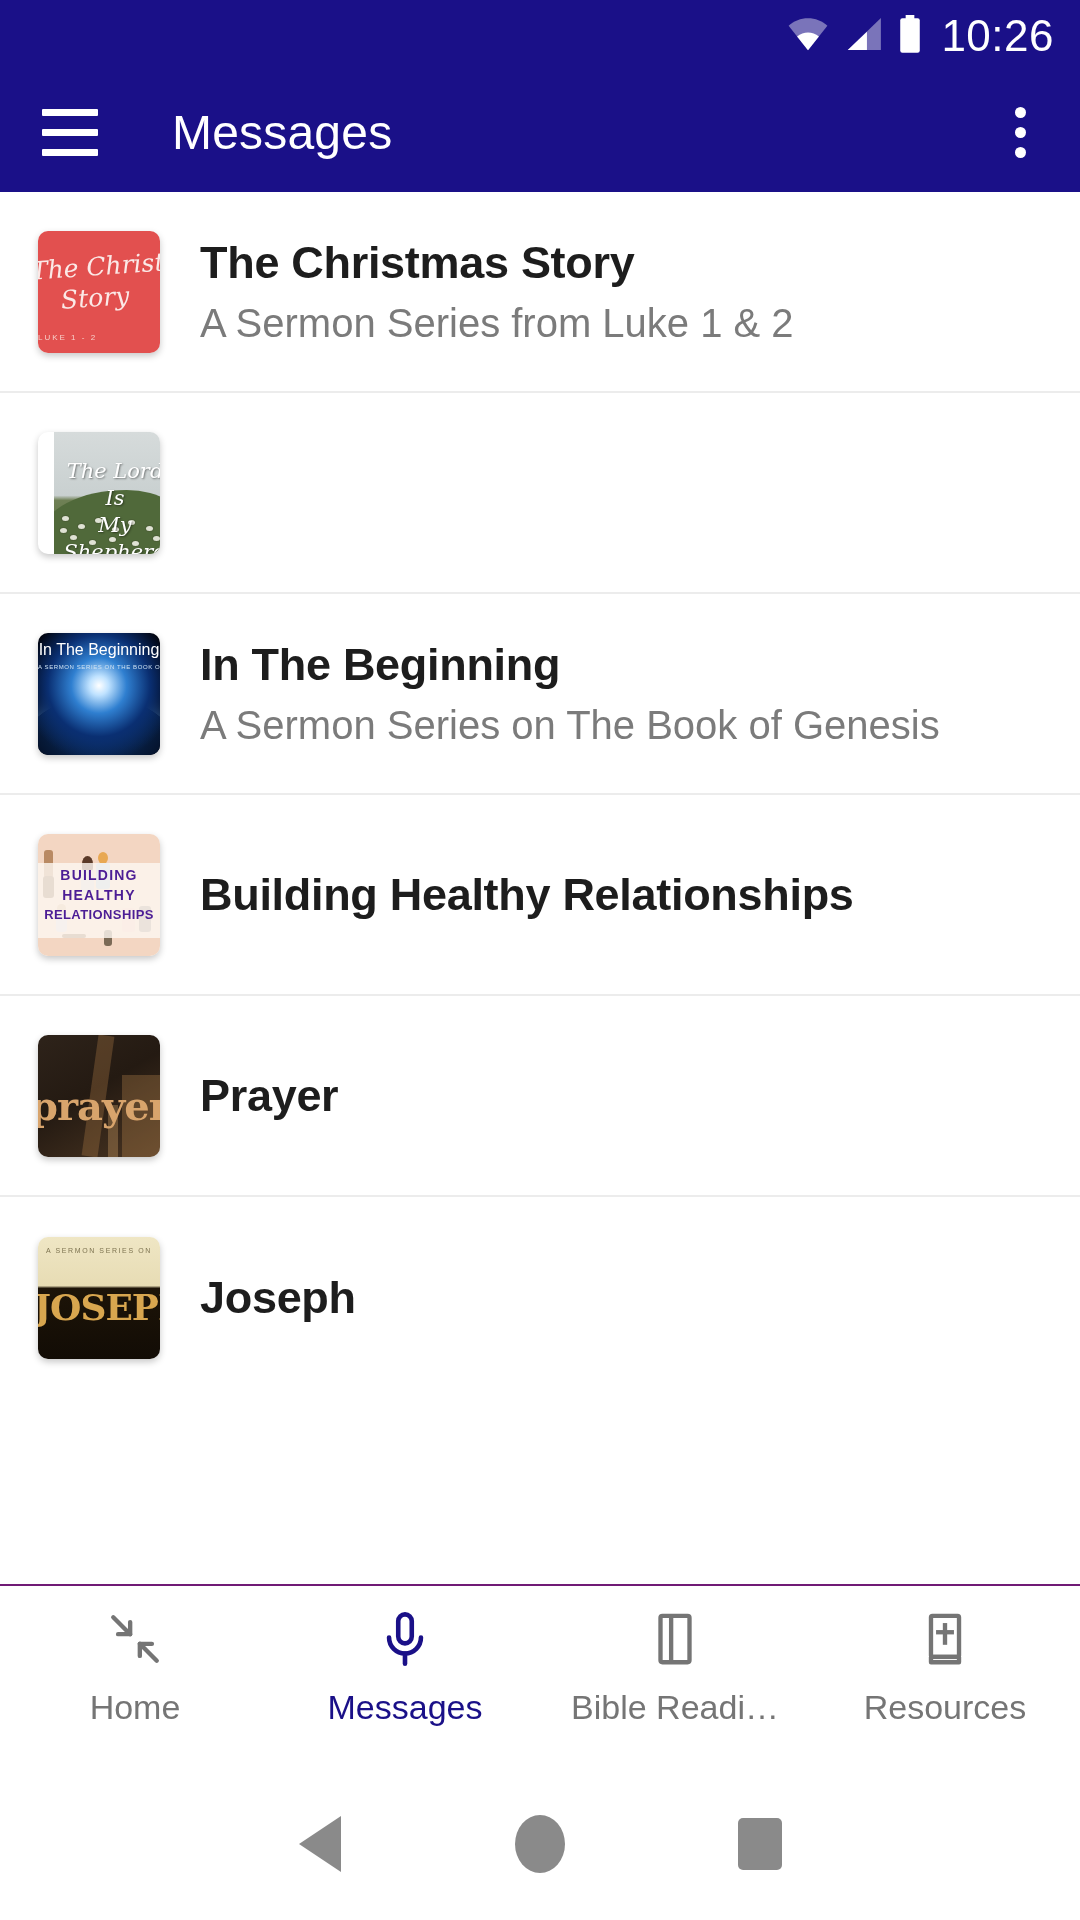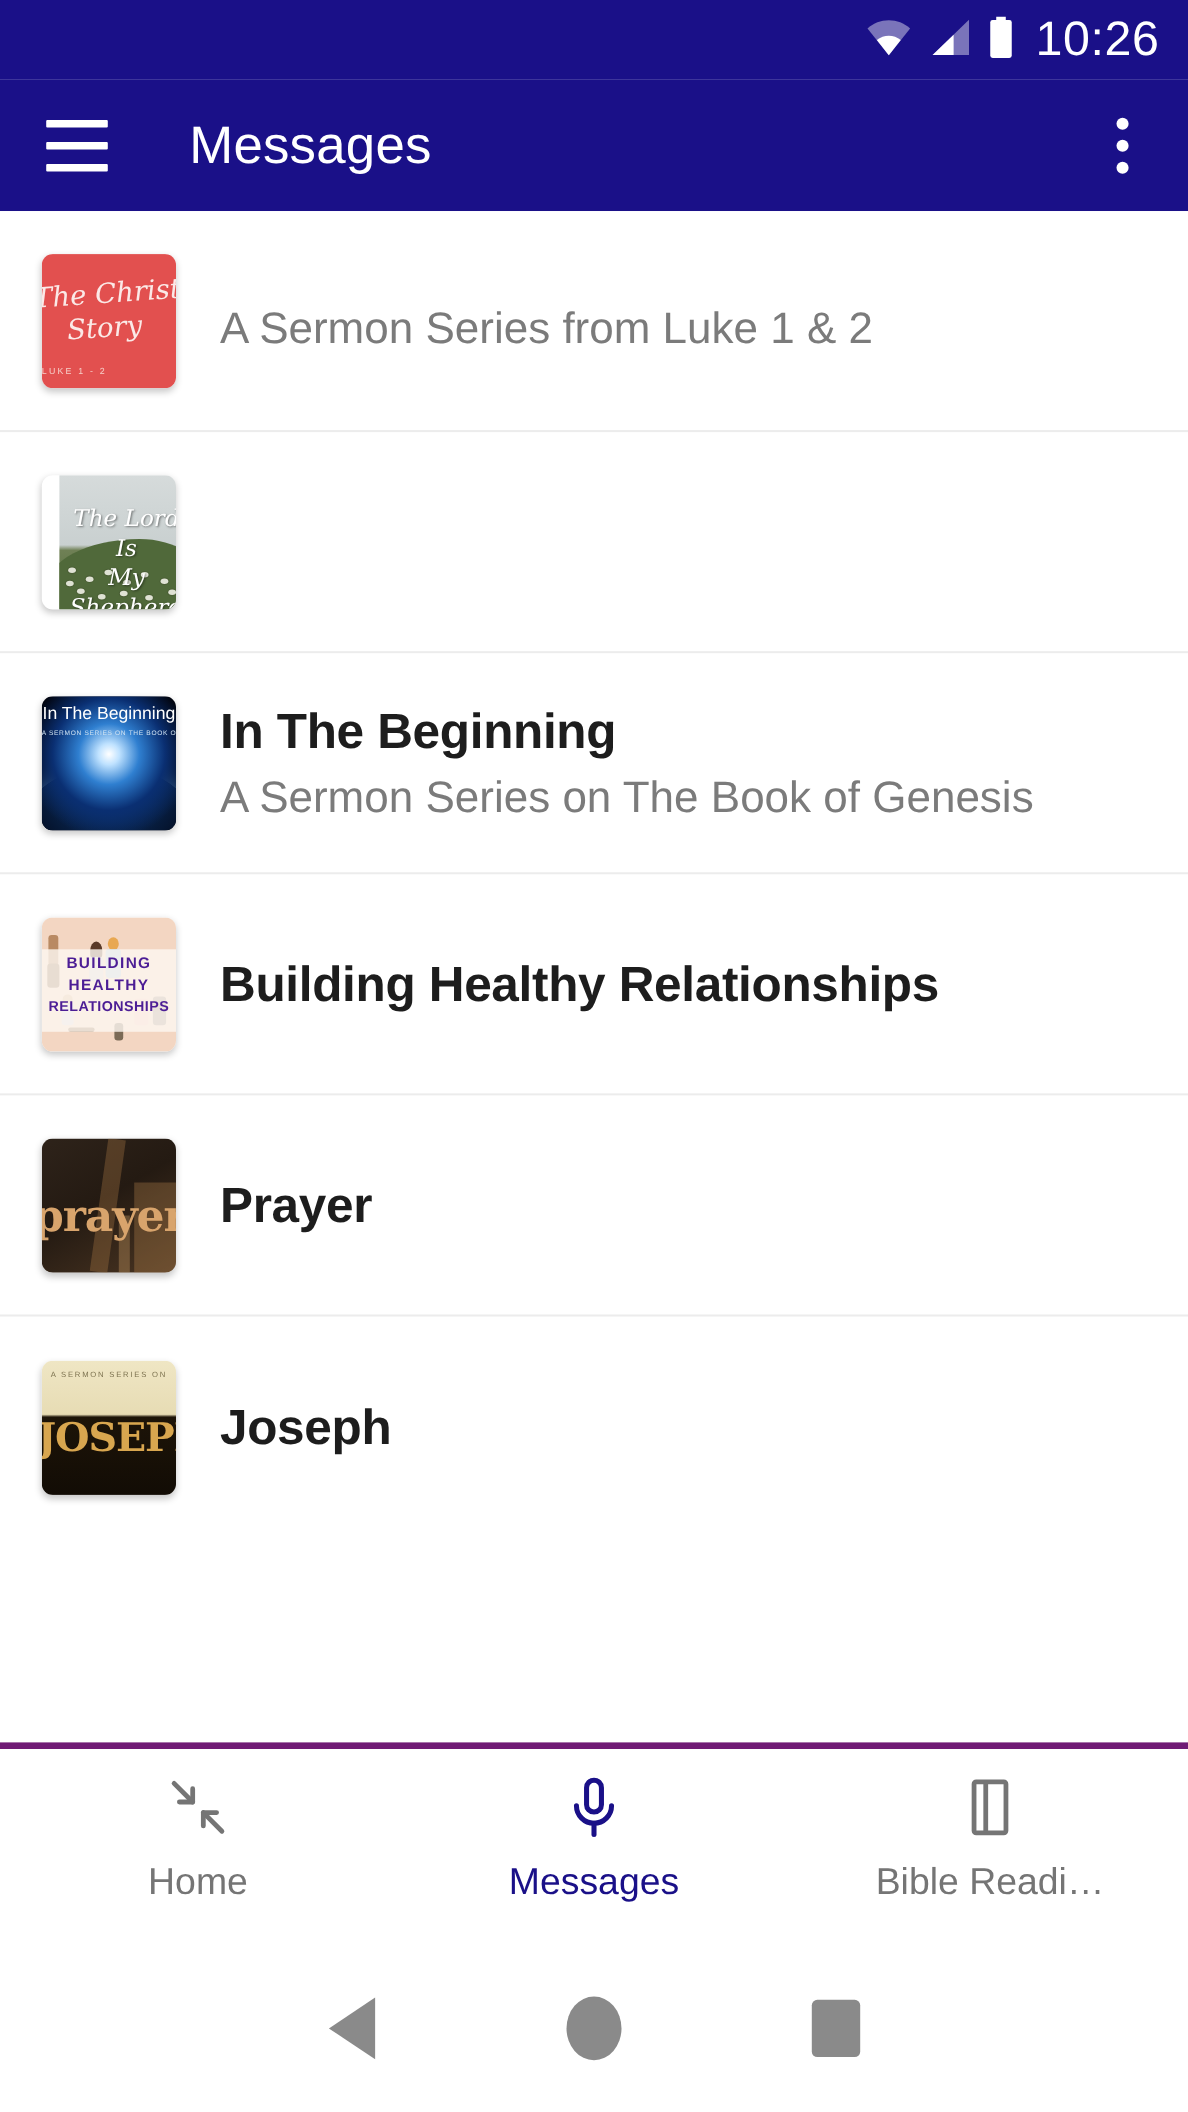--- a/index.html
+++ b/index.html
@@ -156,21 +156,21 @@
     font-family:"DejaVu Serif", serif; font-weight:700; font-size:36px;
     letter-spacing:-1px; line-height:1; white-space:nowrap;
   }
 
   
   .list-item.clipped{ border-bottom:none; }
 
   
   #bottom-nav{
     position:absolute; left:0; right:0; bottom:152px; height:184px;
-    background:#fff; display:flex; border-top:6px solid #701a75;
+    background:#fff; display:flex; border-top:2px solid #701a75;
     align-items:flex-start; padding-top:22px;
   }
   .tab{
     flex:1; display:flex; flex-direction:column; align-items:center;
     gap:18px; cursor:pointer; overflow:hidden; padding:0 4px;
   }
   .tab-icon{ height:62px; display:flex; align-items:center; justify-content:center; }
   .tab-label{
     font-size:34px; color:#757575; white-space:nowrap;
     overflow:hidden; text-overflow:clip; max-width:100%;
@@ -236,20 +236,21 @@
     <div class="thumb-wrap">
       <div class="thumb art-christmas">
         <div class="script">
           <span>The Christmas</span>
           <span>Story</span>
         </div>
         <div class="luke">LUKE 1 - 2</div>
       </div>
     </div>
     <div class="item-text">
+      <div class="item-title">The Christmas Story</div>
       <div class="item-subtitle">A Sermon Series from Luke 1 &amp; 2</div>
     </div>
   </div>
 
   <div class="list-item">
     <div class="thumb-wrap">
       <div class="thumb art-shepherd">
         <div class="hill"></div>
         <div class="sheep" style="left:8px;top:84px"></div>
         <div class="sheep" style="left:24px;top:92px"></div>
@@ -379,20 +380,32 @@
   <div class="tab">
     <div class="tab-icon">
       <svg width="58" height="58" viewBox="0 0 24 24" fill="none" stroke="#757575" stroke-width="1.8" stroke-linejoin="round">
         <rect x="6" y="2.4" width="12" height="19.2" rx="0.8"></rect>
         <line x1="10.4" y1="2.4" x2="10.4" y2="21.6"></line>
       </svg>
     </div>
     <div class="tab-label">Bible Readi…</div>
   </div>
 
+  <div class="tab">
+    <div class="tab-icon">
+      <svg width="58" height="58" viewBox="0 0 24 24" fill="none" stroke="#757575" stroke-width="1.8" stroke-linejoin="round">
+        <rect x="6.2" y="2.4" width="11.6" height="17" rx="0.6"></rect>
+        <line x1="6.2" y1="19.4" x2="17.8" y2="19.4"></line>
+        <path d="M6.2 19.4v2.2h11.6v-2.2"></path>
+        <line x1="12" y1="5.4" x2="12" y2="14.4"></line>
+        <line x1="8.3" y1="9.2" x2="15.7" y2="9.2"></line>
+      </svg>
+    </div>
+    <div class="tab-label">Resources</div>
+  </div>
 
 
 </div>
 
 <div id="system-nav">
   <div class="navbtn" id="nav-back">
       <i></i>
     </div>
   <div class="navbtn" id="nav-home">
       <i></i>

